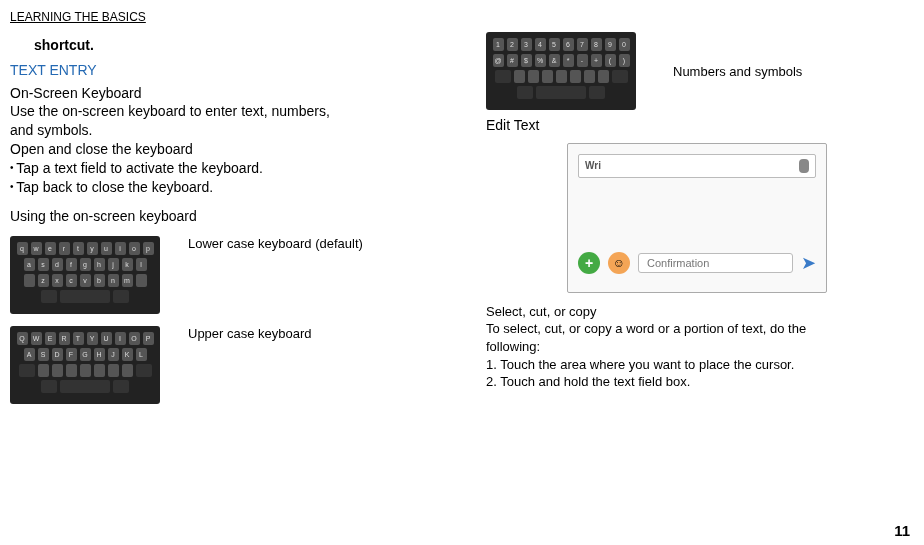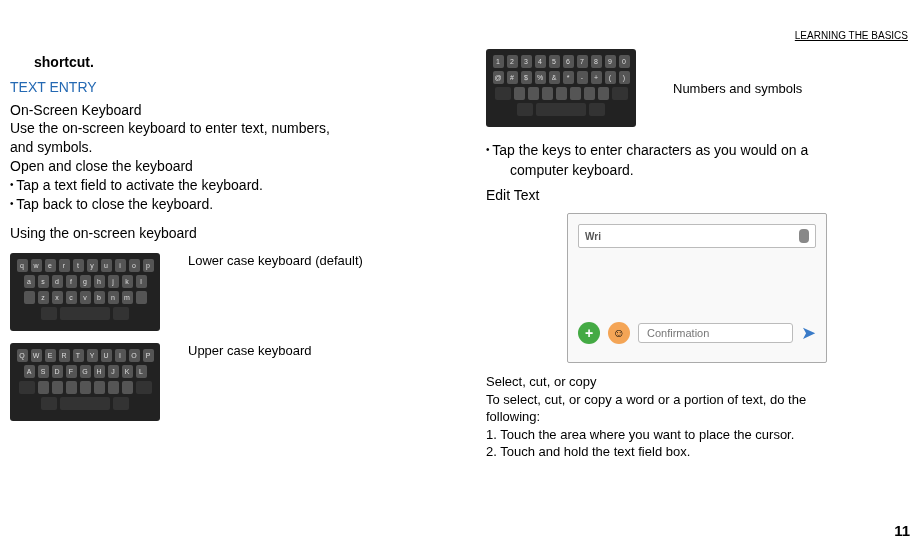--- a/index.html
+++ b/index.html
@@ -6,24 +6,23 @@
   body {
     font-family: Arial, Helvetica, sans-serif;
     font-size: 14px;
     color: #000;
     width: 924px;
     height: 545px;
     position: relative;
     padding: 10px 16px 10px 10px;
   }
   .header {
-    text-align: right;
-    font-size: 10px;
+    text-align: left;
+    font-size: 12px;
     margin-bottom: 4px;
-    margin-top: 20px;
   }
   .header span { text-decoration: underline; }
   .cols {
     display: flex;
     gap: 26px;
   }
   .col-left { width: 450px; }
   .col-right { flex: 1; }
   .step2 { margin: 8px 0 6px 0; line-height: 1.4; }
   .step2 .indent { padding-left: 24px; display:block;font-weight:bold; }
@@ -241,24 +240,20 @@
         </div>
         <div class="krow">
           <div class="kkey dark w"></div>
           <div class="kkey dark ww"></div>
           <div class="kkey dark w"></div>
         </div>
       </div>
       <div class="right-caption">Numbers and symbols</div>
     </div>
 
-    <div class="tap-line">
-      <span class="bullet">Tap the keys to enter characters as you would on a</span>
-      <span class="hang">computer keyboard.</span>
-    </div>
     <div class="edit-title">Edit Text</div>
 
     <div class="edit-img">
       <div class="ei-top">
         <span>Wri</span>
         <div class="ei-mic"></div>
       </div>
       <div class="ei-bottom">
         <div class="ei-plus">+</div>
         <div class="ei-emoji">☺</div>

